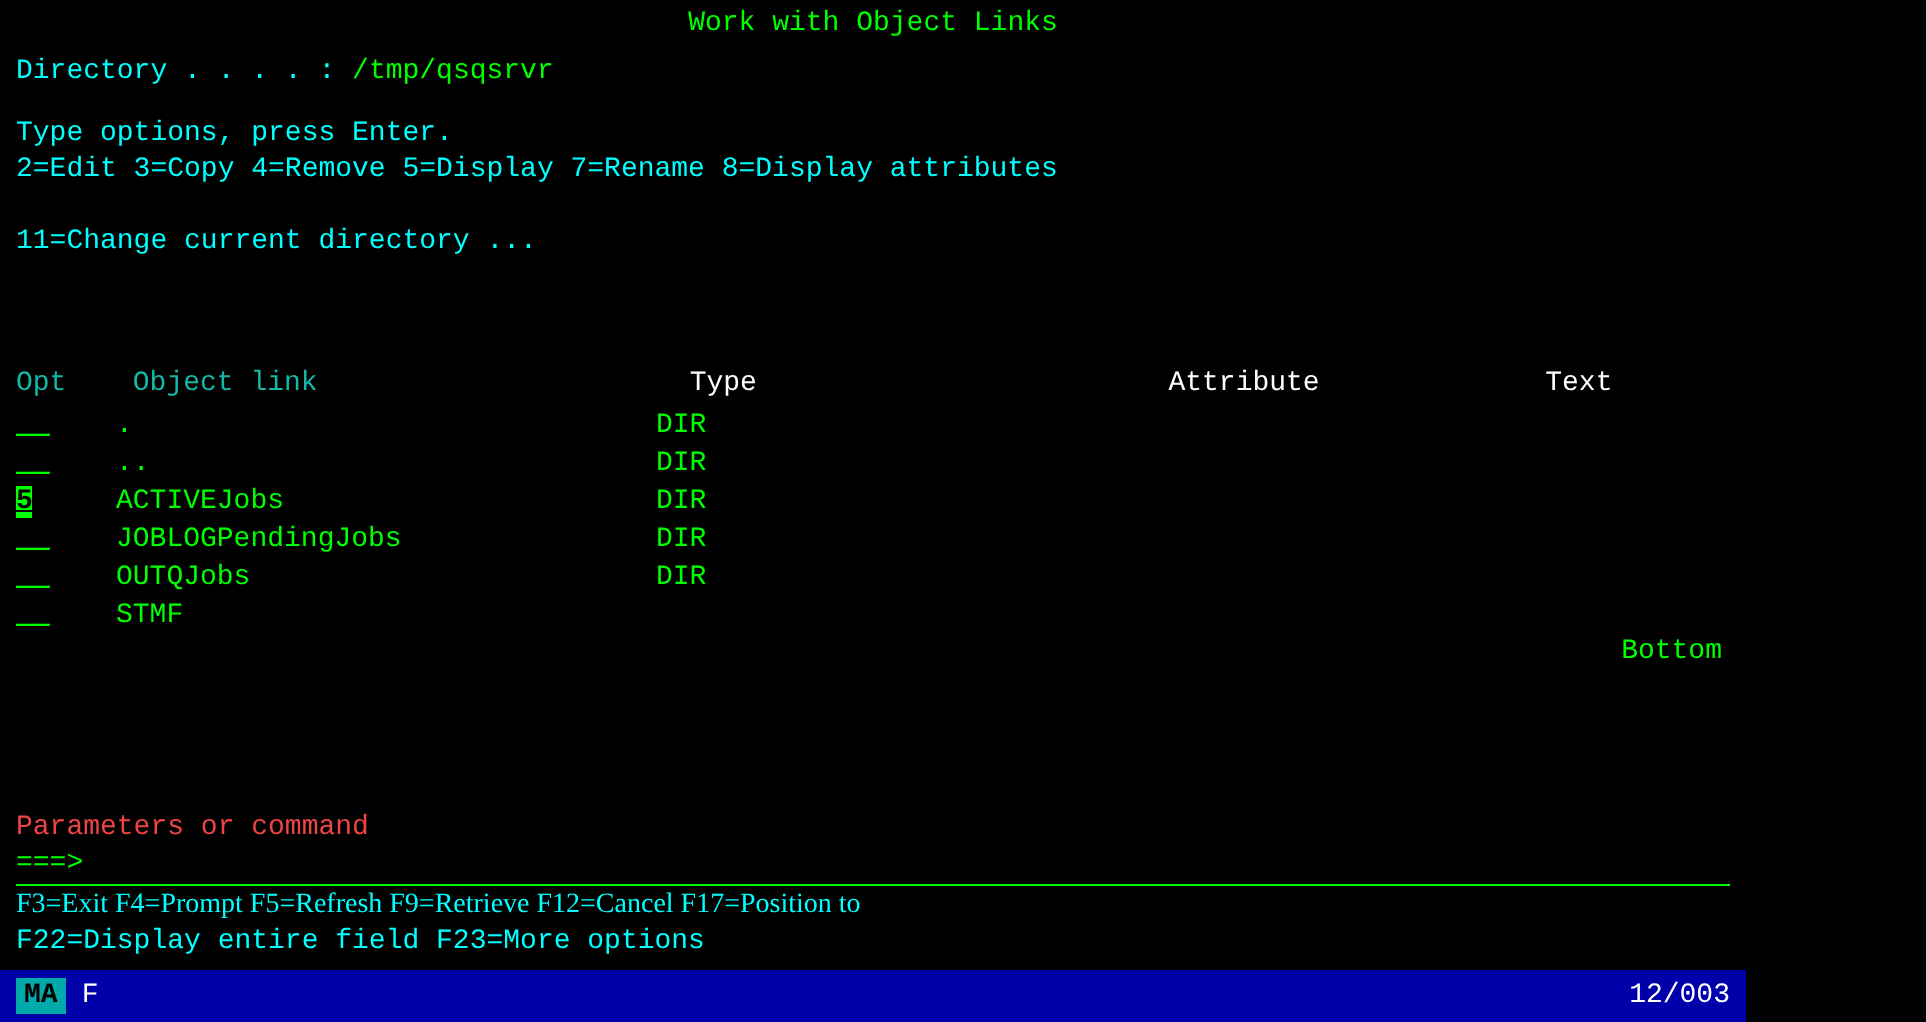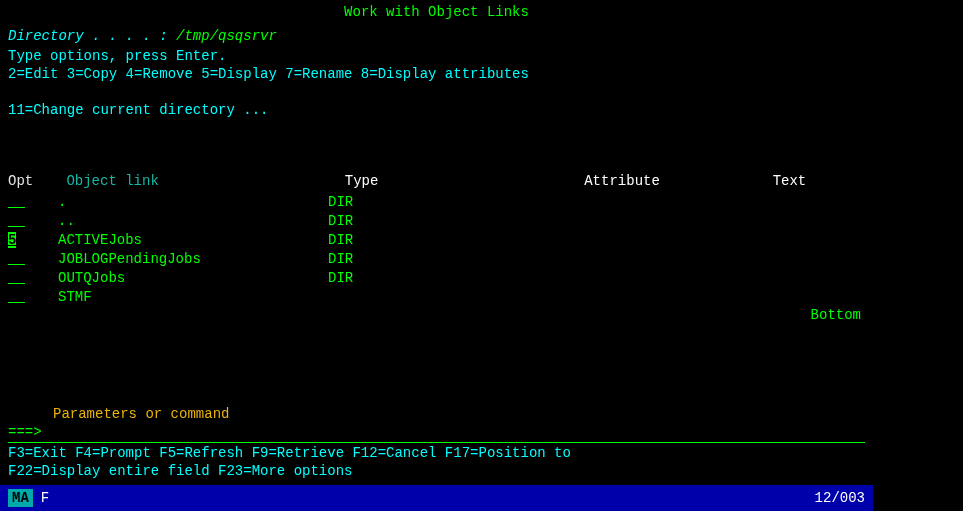--- a/index.html
+++ b/index.html
@@ -24,22 +24,21 @@
       padding: 4px 8px;
       position: relative;
     }
     .title-bar {
       text-align: center;
       color: #00ff00;
       margin-bottom: 8px;
     }
     .directory-line {
       color: #00ffff;
-      margin-bottom: 4px;
-      font-style: italic;
+      margin-bottom: 15px;
     }
     .directory-value {
       color: #00ff00;
     }
     .instructions {
       color: #00ffff;
       margin-bottom: 2px;
     }
     .options-line {
       color: #00ffff;
@@ -104,36 +103,36 @@
       right: 12px;
       color: #00ff00;
     }
     .bottom-section {
       position: absolute;
       bottom: 32px;
       left: 8px;
       right: 8px;
     }
     .params-line {
-      color: #eab308;
-      margin-bottom: 2px;
-      margin-left: 45px;
+      color: #ef4444;
+      margin-bottom: 2px;
     }
     .command-arrow {
       color: #00ff00;
       margin-bottom: 2px;
     }
     .divider {
       border: none;
       border-top: 1px solid #00ff00;
       margin: 2px 0;
     }
     .fkeys-line1 {
       color: #00ffff;
       margin-bottom: 2px;
+      font-family: Liberation Serif, serif;
     }
     .fkeys-line2 {
       color: #00ffff;
     }
     .status-bar {
       position: absolute;
       bottom: 0;
       left: 0;
       right: 0;
       height: 26px;
@@ -180,21 +179,21 @@
     <span>Type options, press Enter.</span>
   </div>
   <div class="options-line">
     <span>  2=Edit   3=Copy   4=Remove   5=Display   7=Rename   8=Display attributes</span>
   </div>
   <div class="change-dir-line">
     <span>  11=Change current directory ...</span>
   </div>
 
   <div style="margin-bottom:4px;">
-    <span class="col-opt" style="color:#e5e5e5;">Opt</span>
+    <span class="col-opt" style="color:#14b8a6;">Opt</span>
     <span class="col-object" style="color:#14b8a6;margin-top:43px;">Object link</span>
     <span class="col-type" style="color:#ffffff;">Type</span>
     <span class="col-attribute" style="color:#ffffff;margin-left:41px;">Attribute</span>
     <span class="col-text" style="color:#ffffff;">Text</span>
   </div>
 
   <div id="data-rows">
       <div class="data-row">
         <span class="row-opt"><span style="text-decoration:underline;color:#00ff00;">__</span></span>
         <span class="row-name">.</span>

